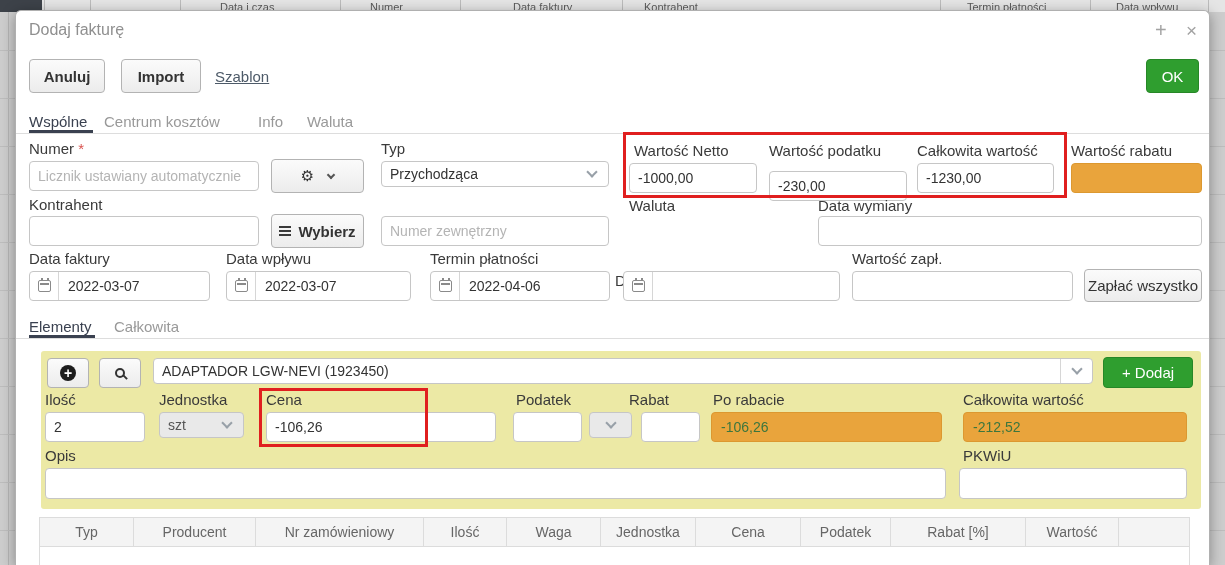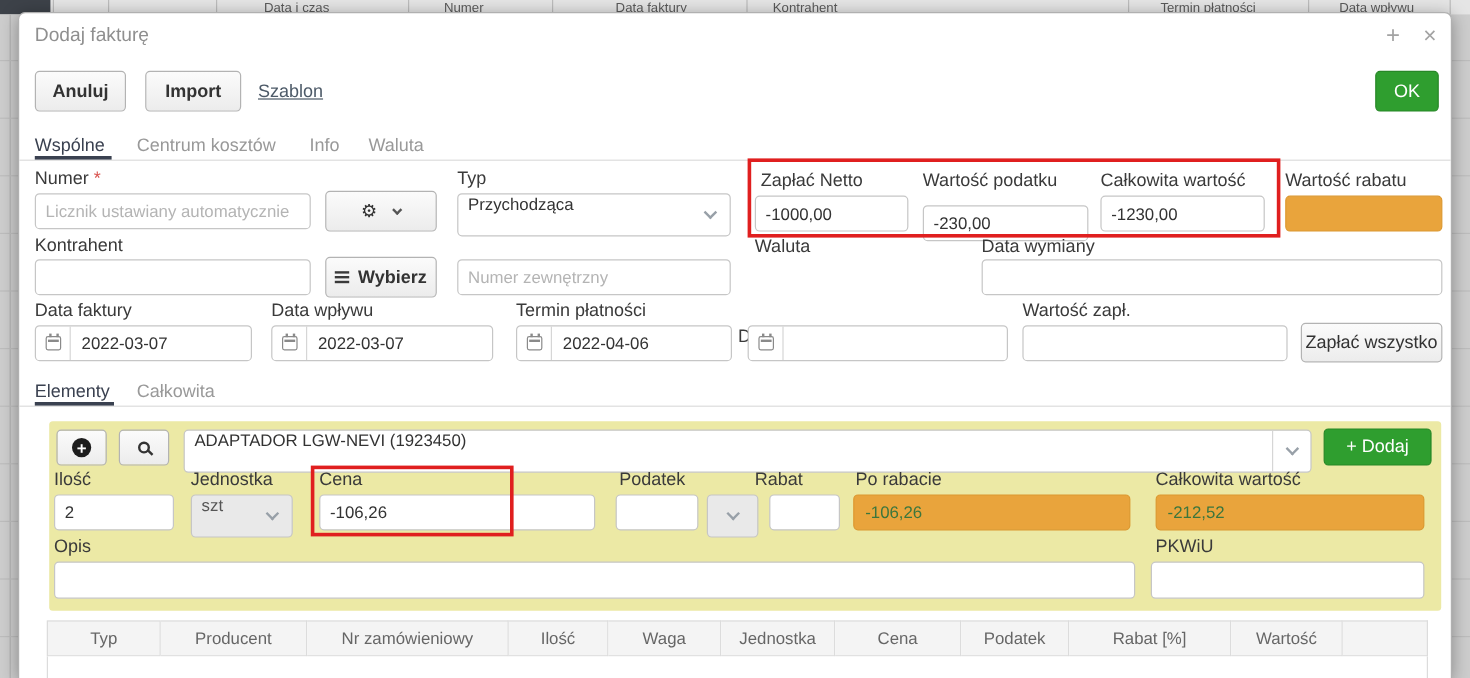--- a/index.html
+++ b/index.html
@@ -48,22 +48,22 @@
   .btn.small-font { font-weight:400; }
 
   .link { position:absolute; font-size:15px; color:#4d5a68; text-decoration:underline; cursor:pointer; }
 
   .tab { position:absolute; font-size:15px; color:#999; cursor:pointer; white-space:nowrap; }
   .tab.active { color:#3a4150; }
   .tab-underline { position:absolute; height:3px; background:#3a4150; }
   .hr { position:absolute; height:1px; background:#ddd; }
 
   .sel {
-    position:absolute; height:36px; background:#fff; border:1px solid #c6c6c6; border-radius:4px;
-    display:flex; font-size:14px; color:#333; padding-left:8px; cursor:pointer;
+    position:absolute; height:26px; background:#fff; border:1px solid #c6c6c6; border-radius:4px;
+    display:flex; align-items:center; font-size:14px; color:#333; padding-left:8px; cursor:pointer;
   }
   .sel.gray { background:#e9e9e9; color:#555; }
   .sel .ph { color:#a7a7a7; }
   .chev-seg { margin-left:auto; height:100%; width:32px; display:flex; align-items:center; justify-content:center; }
   .chev-seg.divided { border-left:1px solid #d6d6d6; }
   .chev { width:8px; height:8px; border-right:2px solid #98a0a8; border-bottom:2px solid #98a0a8; transform:rotate(45deg); margin-top:-5px; }
   .chev.sm { width:6px; height:6px; border-color:#555; margin-top:-3px; }
 
   .datefield {
     position:absolute; height:30px; background:#fff; border:1px solid #c6c6c6; border-radius:4px;
@@ -155,29 +155,29 @@
   <div class="modal-title" style="left:13px; top:10px;">Dodaj fakturę</div>
   <div class="win-icon" style="left:1139px; top:9px; font-size:20px;">+</div>
   <div class="win-icon" style="left:1170px; top:10px; font-size:19px;">×</div>
 
   <button class="btn" style="left:13px; top:48px; width:76px; height:34px;">Anuluj</button>
   <button class="btn" style="left:105px; top:48px; width:80px; height:34px;">Import</button>
   <a class="link" style="left:199px; top:57px;text-align:center;">Szablon</a>
   <button class="btn green" style="left:1130px; top:48px; width:53px; height:34px;">OK</button>
 
   <span class="tab active" style="left:13px;  top:102px;">Wspólne</span>
-  <span class="tab" style="left:98px;  top:102px;">Centrum kosztów</span>
+  <span class="tab" style="left:88px;  top:102px;">Centrum kosztów</span>
   <span class="tab" style="left:242px; top:102px;">Info</span>
   <span class="tab" style="left:291px; top:102px;">Waluta</span>
   <div class="hr" style="left:0; top:122px; width:1193px;"></div>
   <div class="tab-underline" style="left:13px; top:119px; width:64px;"></div>
 
   <div class="lbl" style="left:13px;  top:129px;"><span>Numer</span> <span class="req">*</span></div>
   <div class="lbl" style="left:365px; top:129px;">Typ</div>
-  <div class="lbl" style="left:618px; top:131px;">Zapłać Netto</div>
+  <div class="lbl" style="left:618px; top:131px;">Wartość Netto</div>
   <div class="lbl" style="left:753px; top:131px;">Wartość podatku</div>
   <div class="lbl" style="left:901px; top:131px;">Całkowita wartość</div>
   <div class="lbl" style="left:1055px; top:131px;">Wartość rabatu</div>
 
   <input class="inp" style="left: 13px; top: 150px; width: 230px;" readonly="" placeholder="Licznik ustawiany automatycznie">
   <button class="btn" style="left:255px; top:148px; width:93px; height:34px;">
     <span class="gear">⚙</span>
     <span></span>
     <span class="chev sm"></span>
   </button>

